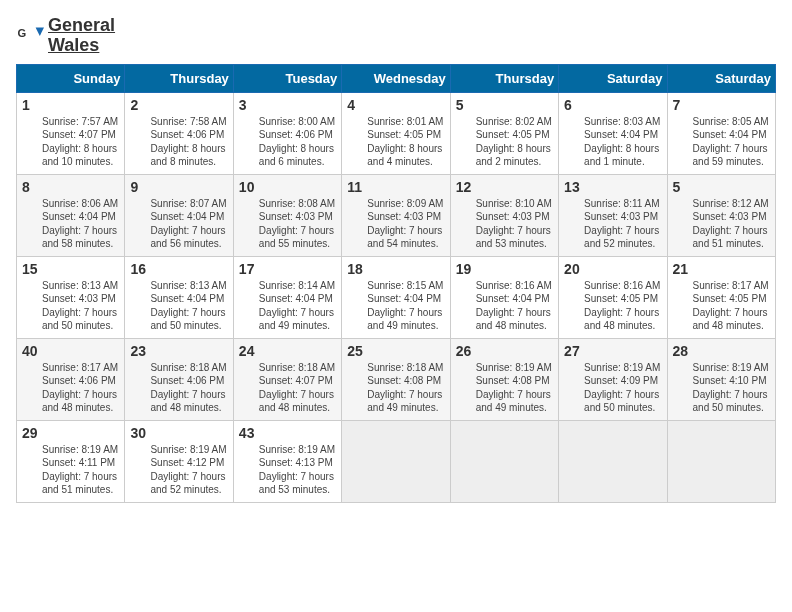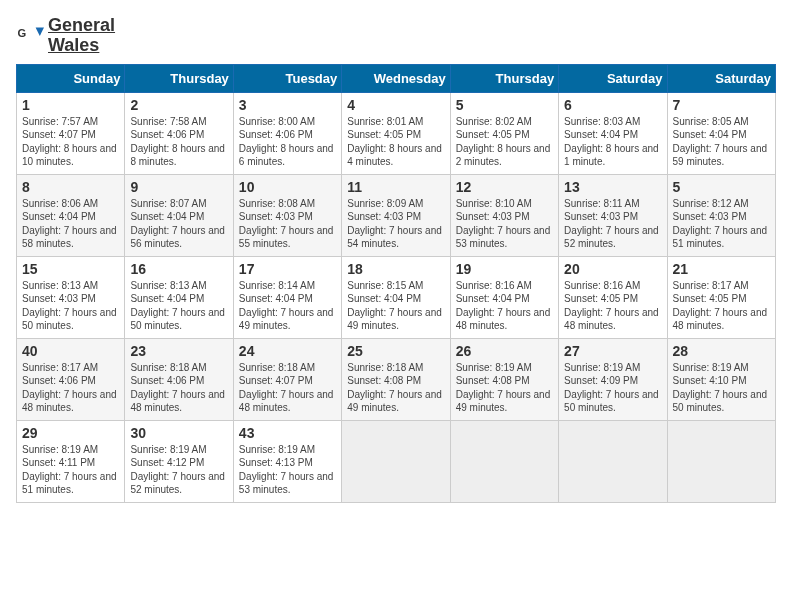--- a/index.html
+++ b/index.html
@@ -76,20 +76,21 @@
     .day-number {
       font-size: 14px;
       font-weight: bold;
       display: block;
       margin-bottom: 2px;
     }
     .cell-text {
       font-size: 10px;
       line-height: 1.35;
       color: #444;
+      margin-left: 20px;
     }
     td.empty {
       background: #eee !important;
     }
   </style>
 </head>
 <body>
 
 <div class="header-area">
   <div class="logo">

